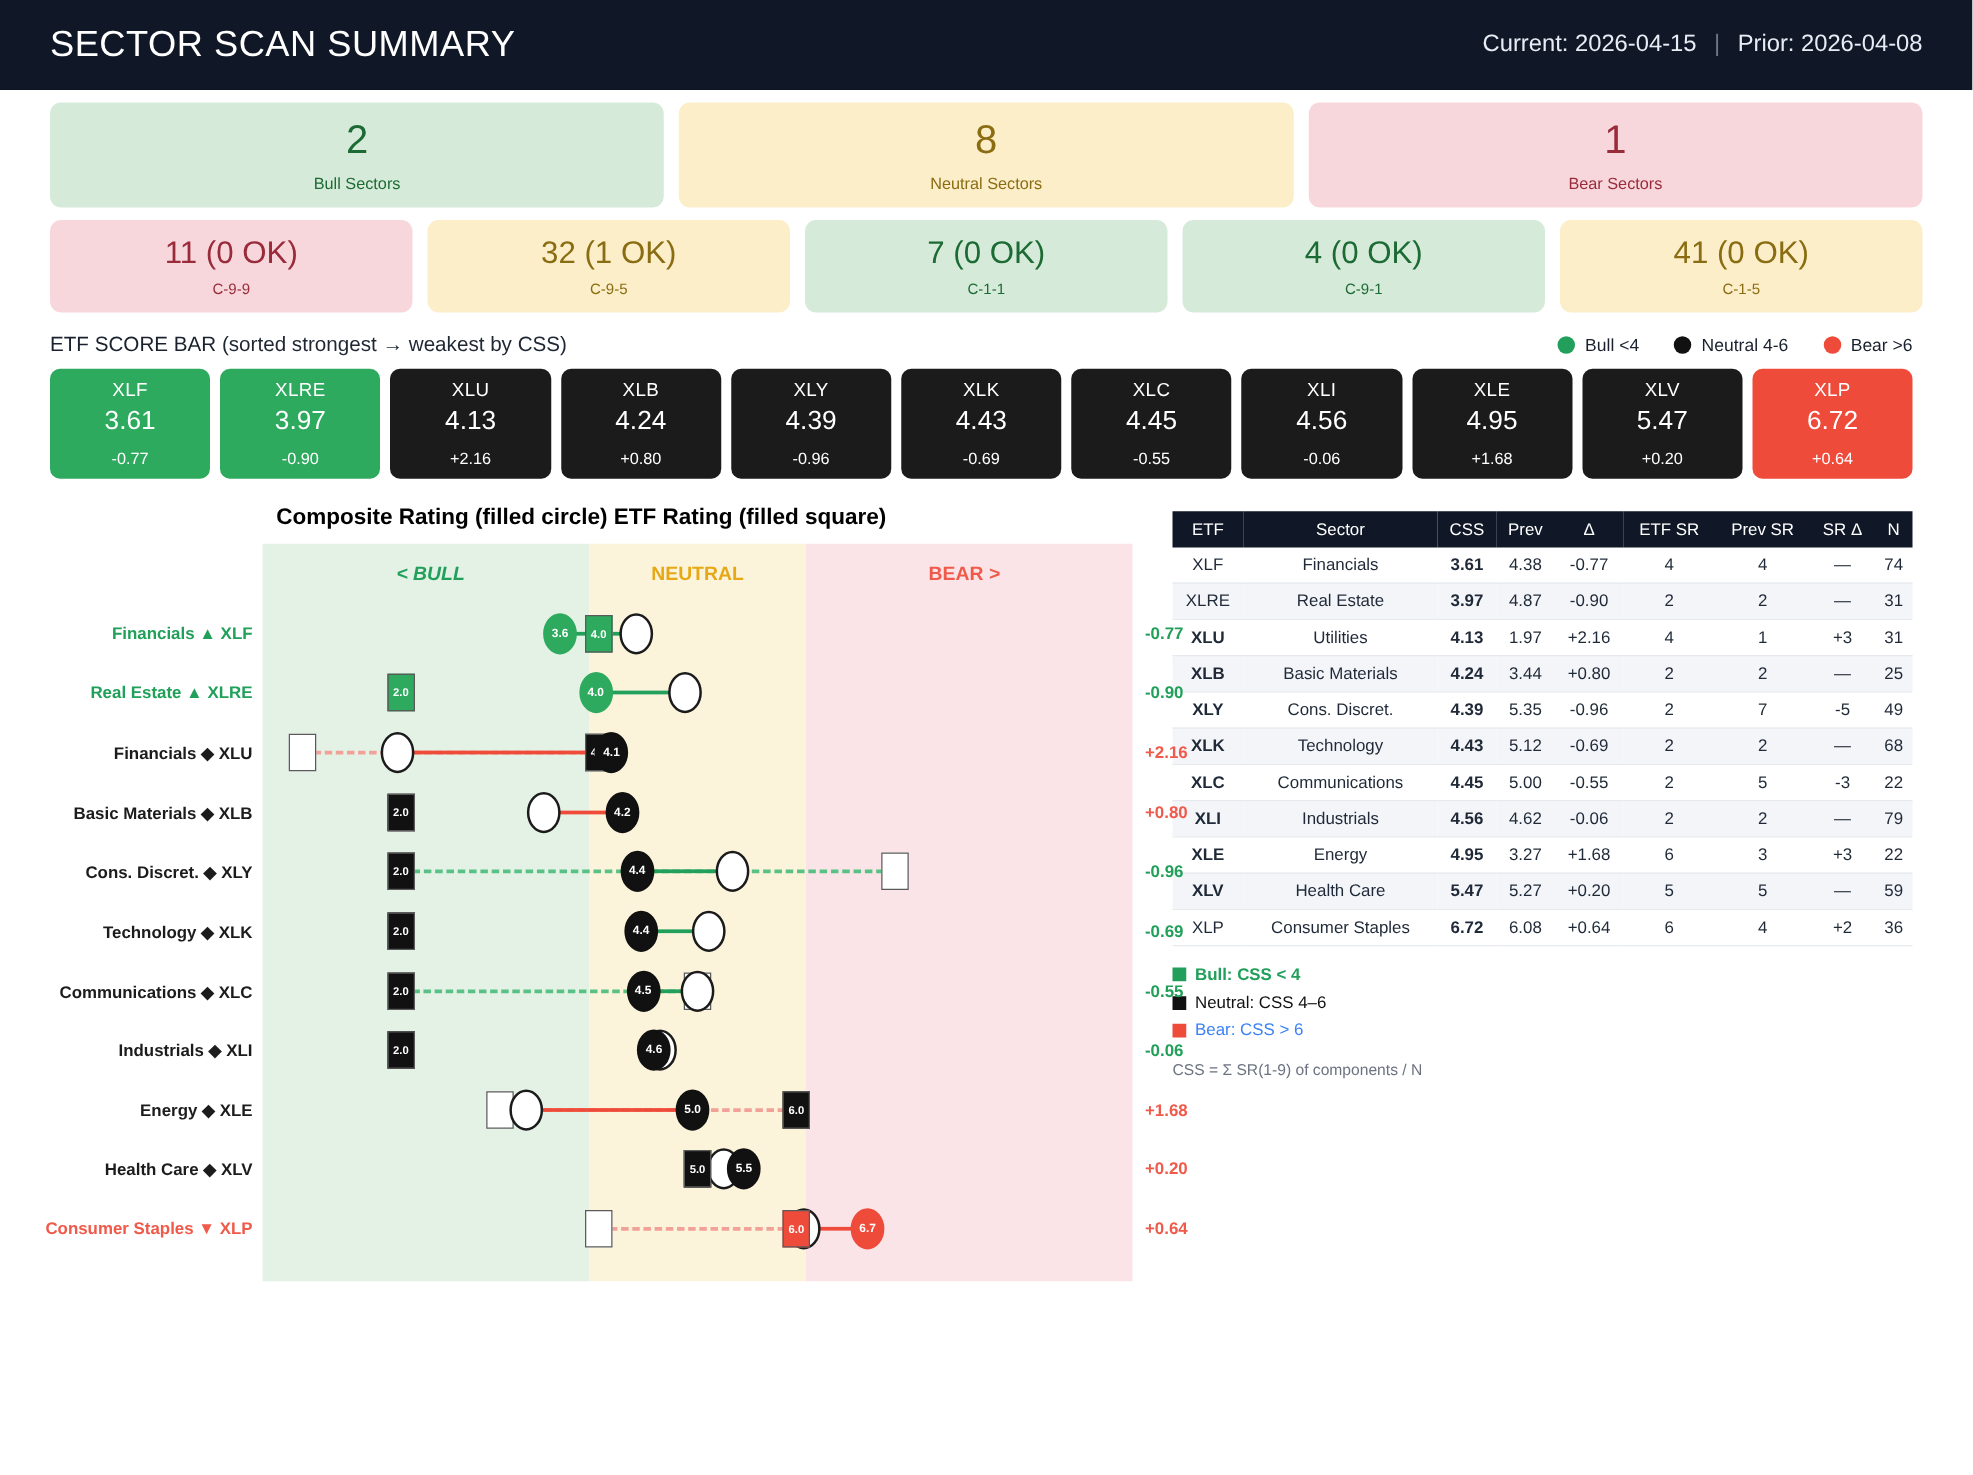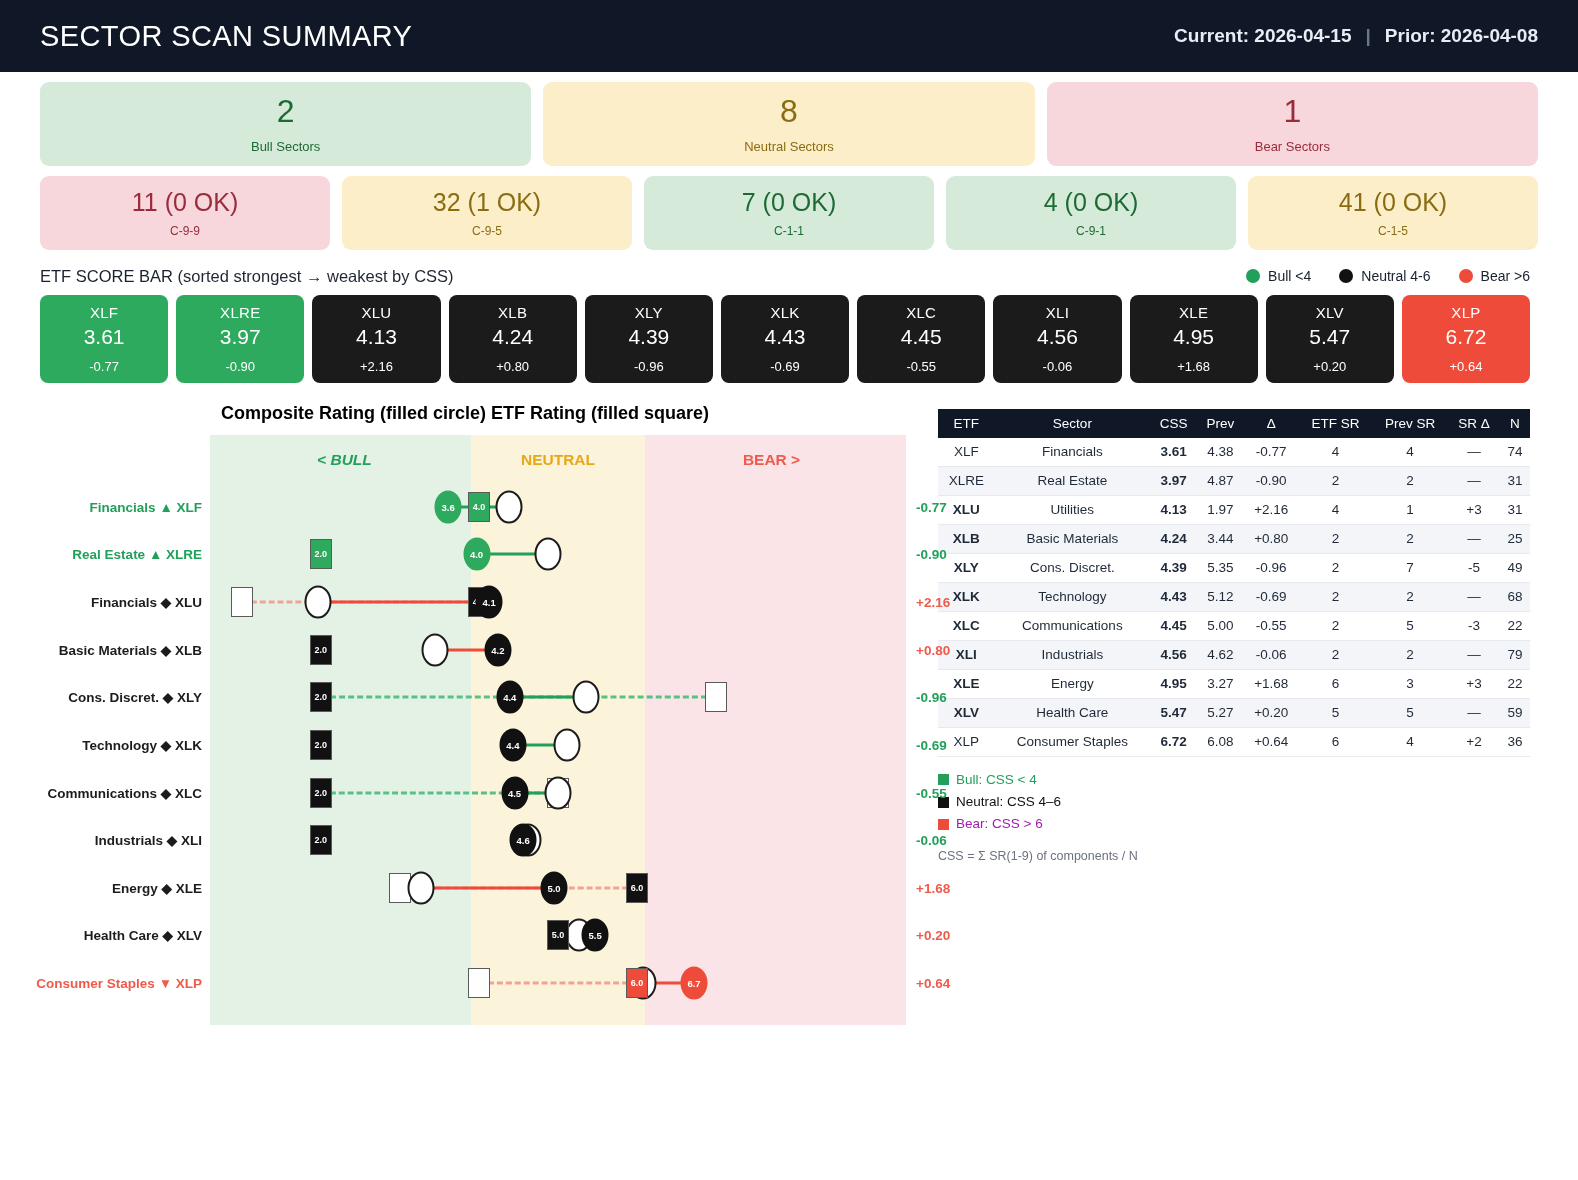--- a/index.html
+++ b/index.html
@@ -14,21 +14,21 @@
 
   
   .header {
     height:72px; background:#101827;
     display:flex; align-items:center; justify-content:space-between;
     padding:0 40px;
   }
   .header-title {
     color:#ffffff; font-size:29px; letter-spacing:.4px; font-weight:400;
   }
-  .header-dates { color:#e8edf5; font-size:19px; display:flex; align-items:center; gap:14px;font-weight:bold;}
+  .header-dates { color:#e8edf5; font-size:19px; display:flex; align-items:center; gap:14px;}
   .hdr-sep { color:#6b7688; }
 
   
   .cards-row {
     display:flex; gap:12px; padding:10px 40px 0 40px;
   }
   .card {
     flex:1; border-radius:9px; text-align:center;
     padding:13px 6px 12px 6px;
   }
@@ -617,26 +617,26 @@
             <td class="t-grey">6</td>
             <td class="t-grey">4</td>
             <td class="t-red">+2</td>
             <td class="t-grey">36</td>
           </tr>
         </tbody>
     </table>
     <div class="tbl-legend" id="tbl-legend">
         <div class="tl-row">
           <span class="tl-sq" style="background: rgb(34, 160, 91);"></span>
-          <span style="color: rgb(34, 160, 91);">Bull: CSS &lt; 4</span>
+          <span style="color: rgb(34, 160, 91); font-weight: bold;">Bull: CSS &lt; 4</span>
         </div>
         <div class="tl-row">
           <span class="tl-sq" style="background: rgb(17, 17, 17);"></span>
           <span style="color: rgb(17, 17, 17);">Neutral: CSS 4–6</span>
         </div>
         <div class="tl-row">
           <span class="tl-sq" style="background: rgb(239, 75, 58);"></span>
-          <span style="color: #a21caf;">Bear: CSS &gt; 6</span>
+          <span style="color: #3b82f6;">Bear: CSS &gt; 6</span>
         </div>
       </div>
     <div class="tbl-note">CSS = Σ SR(1-9) of components / N</div>
   </div>
 </div>
 
 </body></html>

